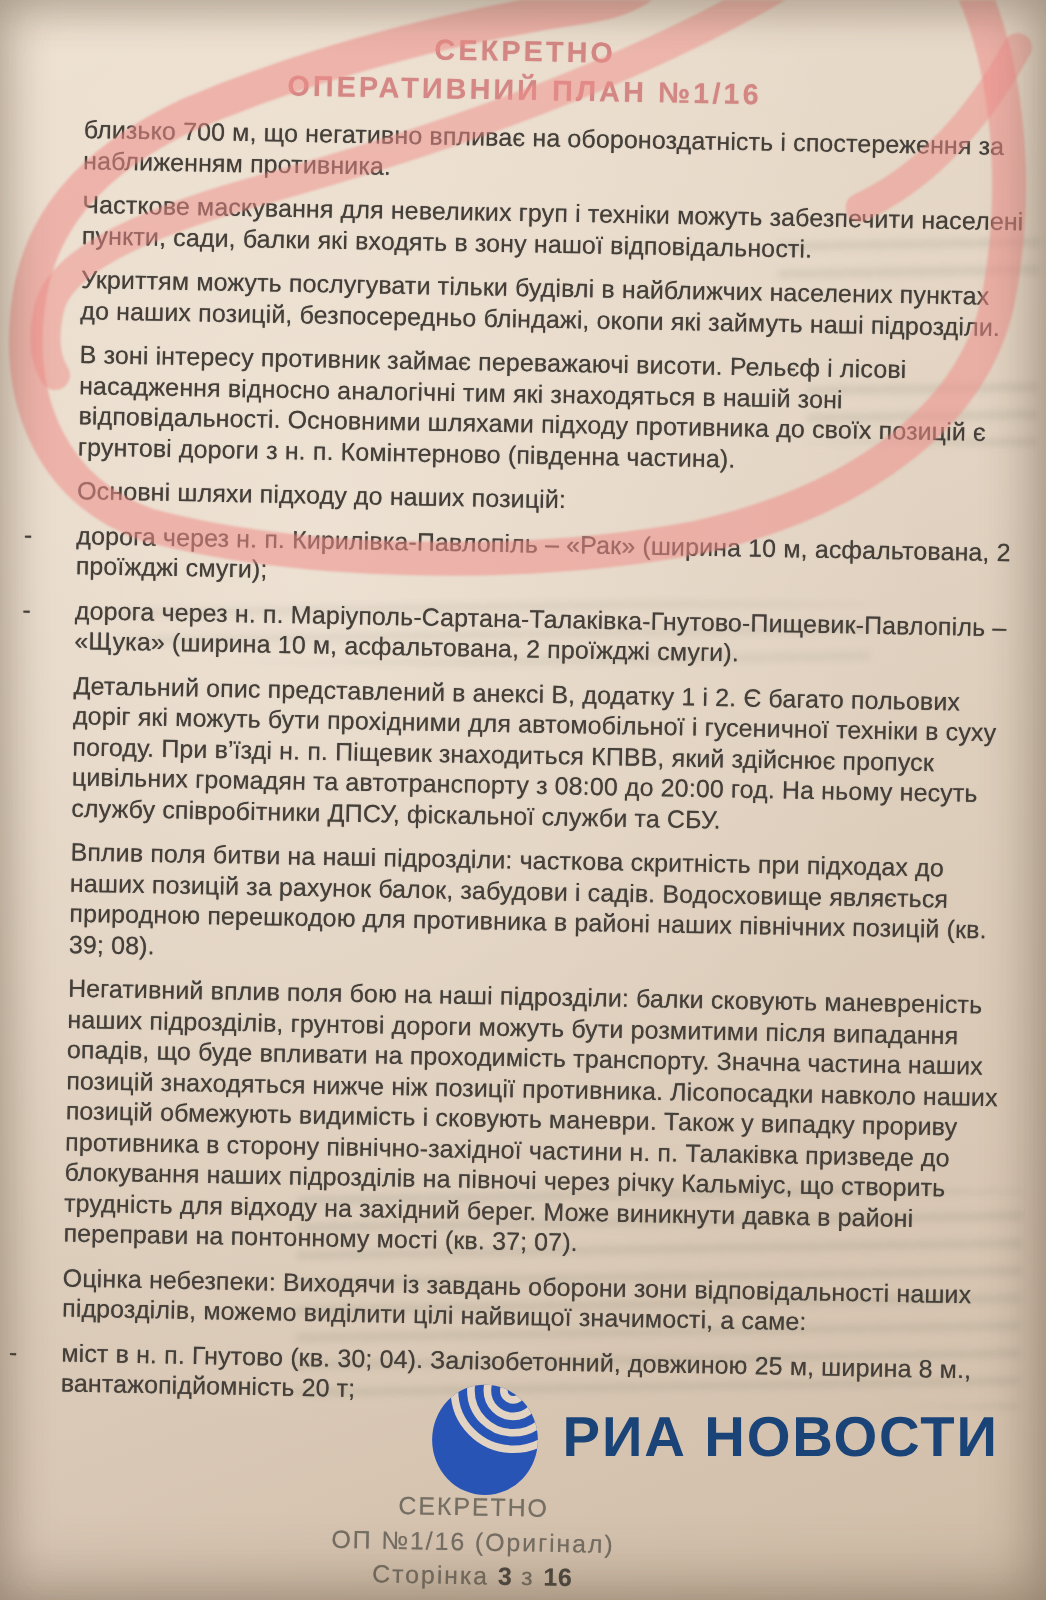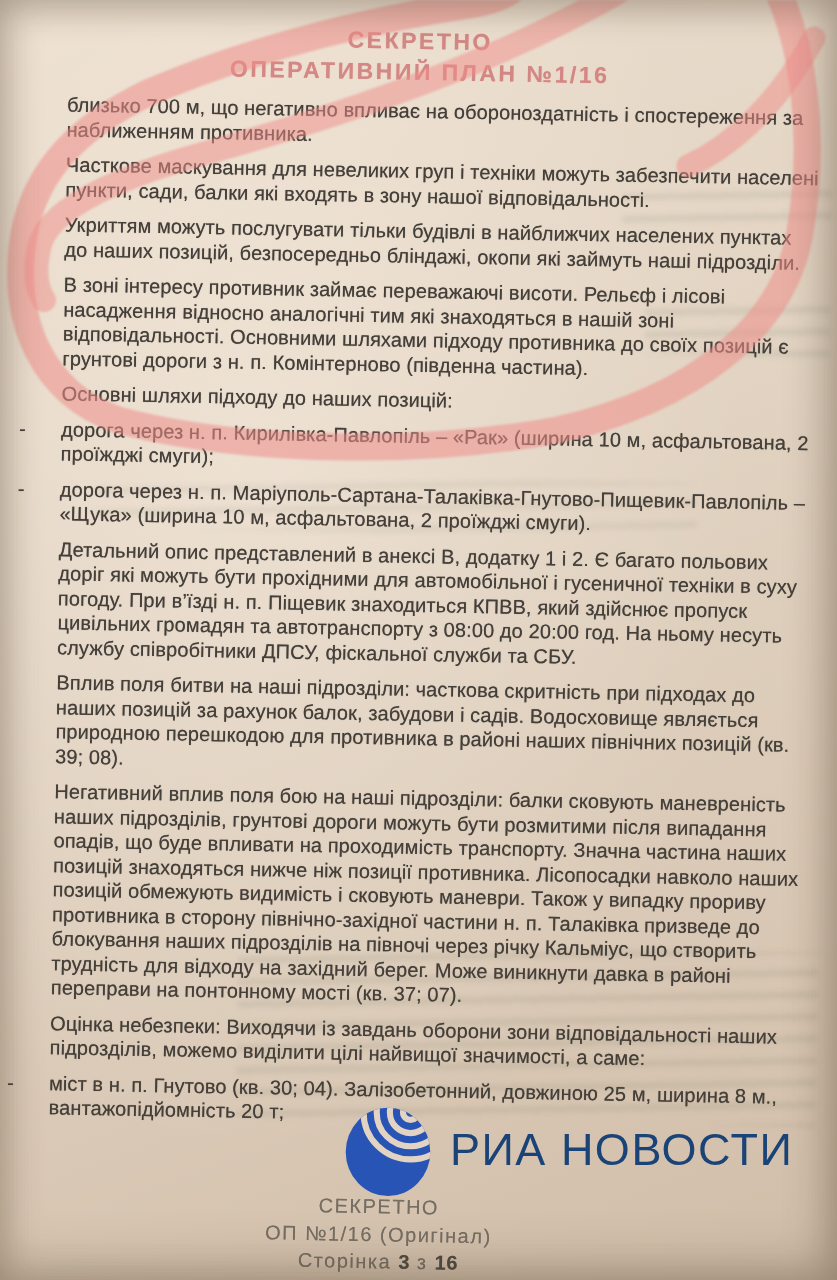--- a/index.html
+++ b/index.html
@@ -70,21 +70,21 @@
   }
 
   
   .watermark{
     position:absolute;left:340px;top:1100px;width:500px;height:100px;z-index:4;
     display:flex;align-items:center;
   }
   .globe{width:96px;height:94px;flex:0 0 auto;}
   .agency{
     margin-left:14px;
-    font-size:45px;font-weight:normal;
+    font-size:45px;font-weight:bold;
     color:#1a4478;letter-spacing:1.5px;
     white-space:nowrap;
   }
 
   
   .footer{
     position:absolute;left:240px;top:1194px;width:300px;z-index:2;
     text-align:center;
     color:#756e63;
     font-size:20px;line-height:27.5px;

